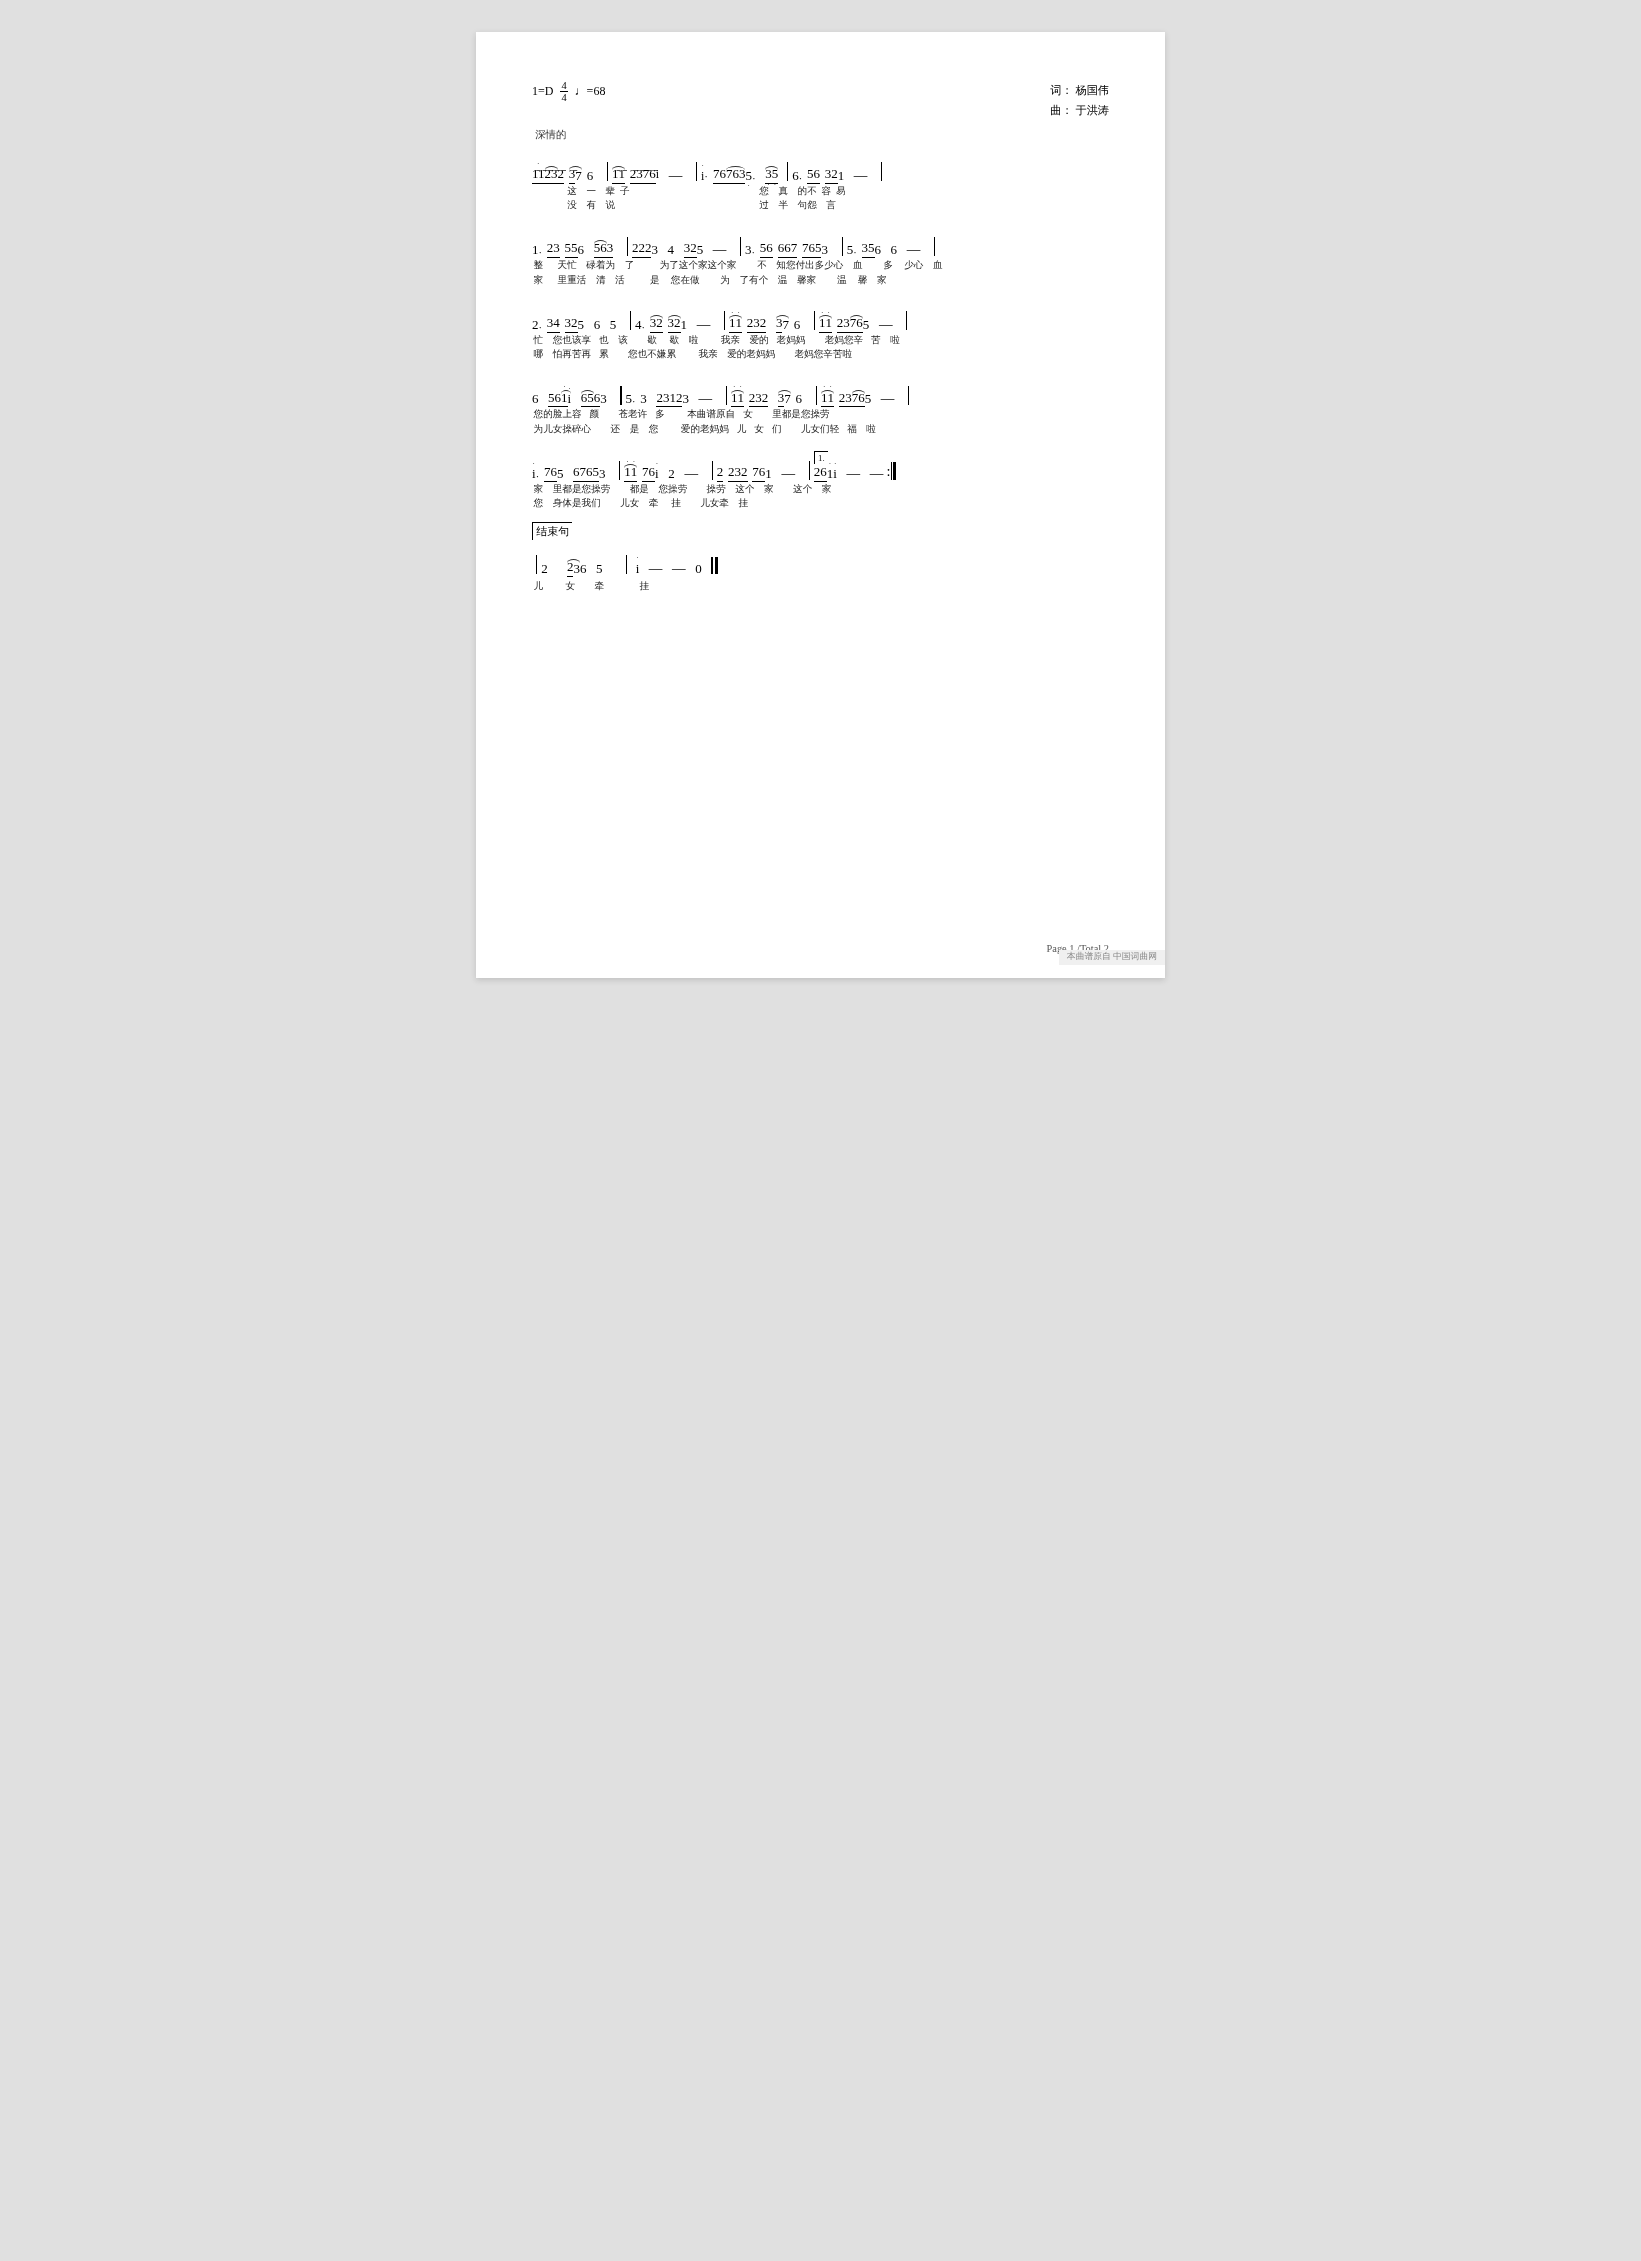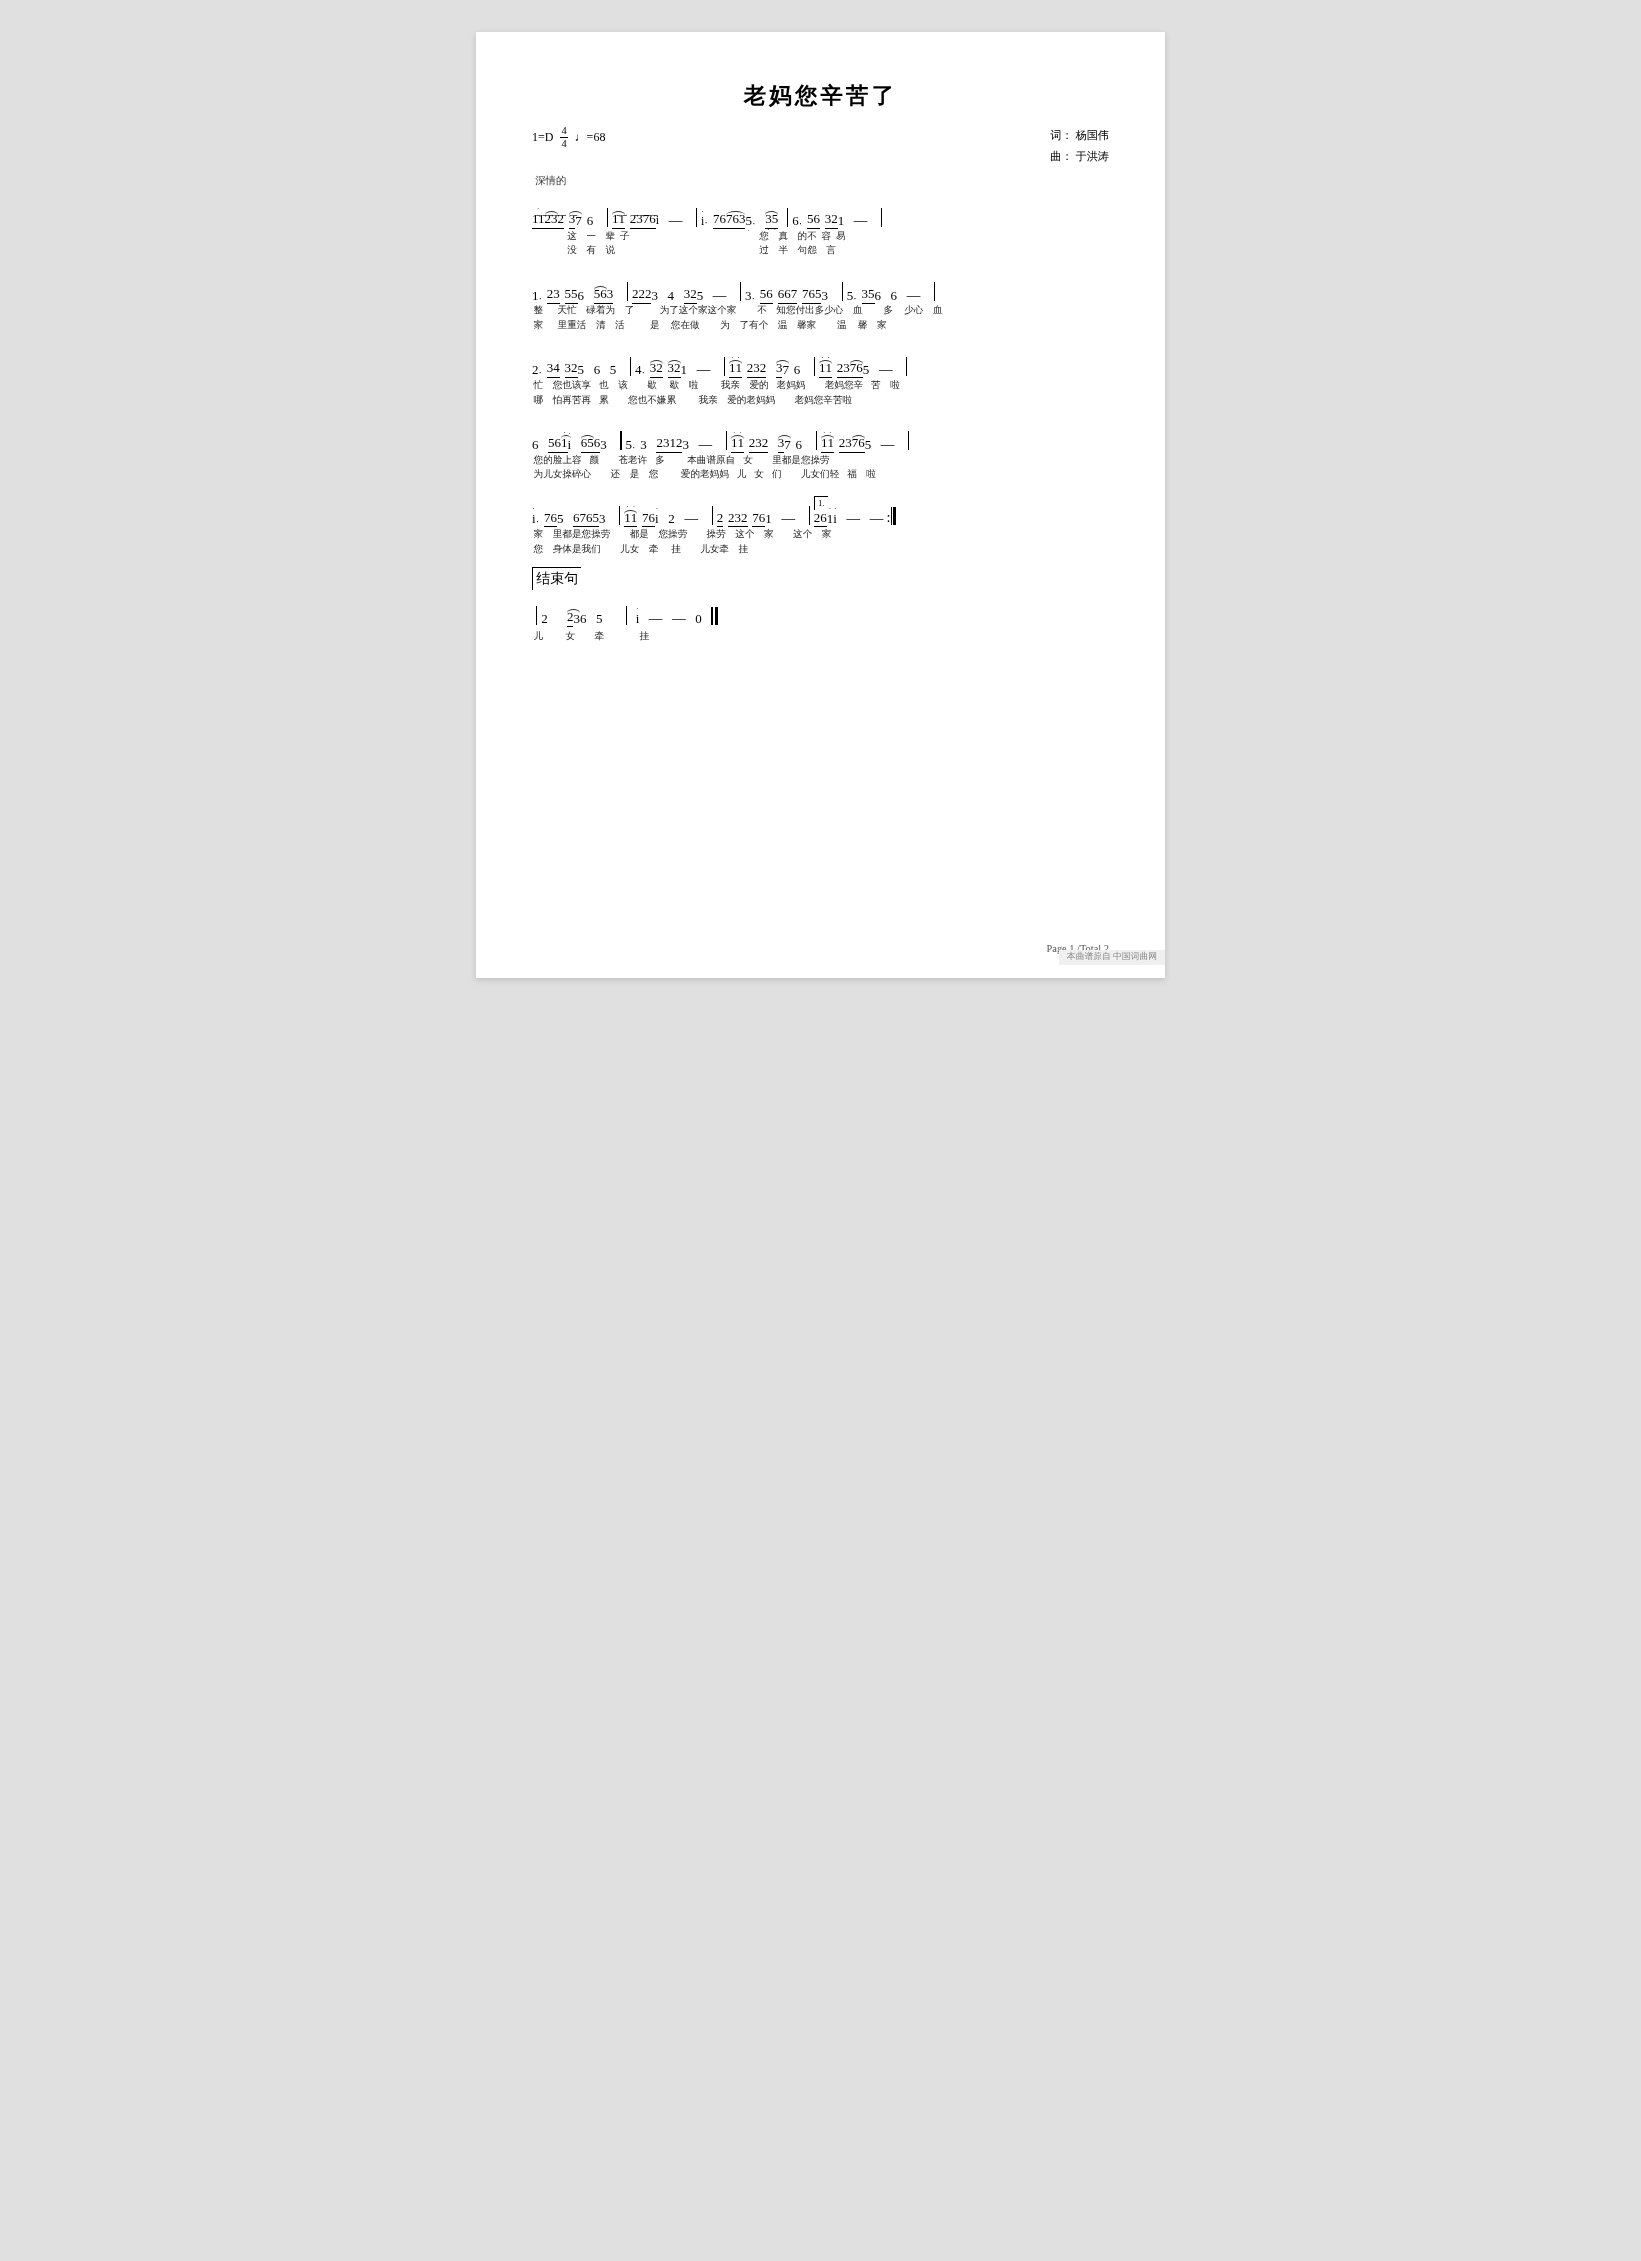--- a/index.html
+++ b/index.html
@@ -115,21 +115,20 @@
     
     .score-block {
       margin-bottom: 11.2px;
     }
   </style>
 </head>
 <body>
 
 <div class="page">
 
-  <div class="title">老妈您辛苦了</div>
 
   <div class="meta-row">
     <div class="key-tempo">
       <span>1=D</span>
       <span style="display:inline-flex;flex-direction:column;align-items:center;font-size:10.4px;vertical-align:middle;">
         <span style="border-bottom:0.8px solid #000;padding:0 1.6px;font-size:10.4px;line-height:1.1;">4</span>
         <span style="padding:0 1.6px;font-size:10.4px;line-height:1.1;">4</span>
       </span>
       <span>♩=68</span>
     </div>
@@ -736,21 +735,21 @@
           <span>挂</span>
         <span style="width:13px"></span>
         <span>儿女牵</span>
           <span style="width:3.2px"></span>
           <span>挂</span>
       </div>
     </div>
 
     <div class="score-block">
       <div style="display:flex;align-items:flex-end;margin-bottom:1.6px;">
-        <span style="border-top:1.2px solid #000;border-left:1.2px solid #000;padding:0 3.2px;font-size:14px;line-height:1.6;">结束句</span>
+        <span style="border-top:1.2px solid #000;border-left:1.2px solid #000;padding:0 3.2px;font-size:11px;line-height:1.6;">结束句</span>
       </div>
       <div class="jianpu-row">
         <span class="bar-sep"></span>
         <span class="nc" style="font-size:13px;">2</span>
         <span class="sp2"></span>
         <span class="sp2"></span>
 
         <span style="display:inline-flex;align-items:flex-end;position:relative;">
           <span style="position:absolute;top:0;left:0;right:0;border-top:1.2px solid #333;border-radius:50% 50% 0 0;height:8px;pointer-events:none;"></span>
           <span class="nc b1" style="font-size:13px;">2</span>

